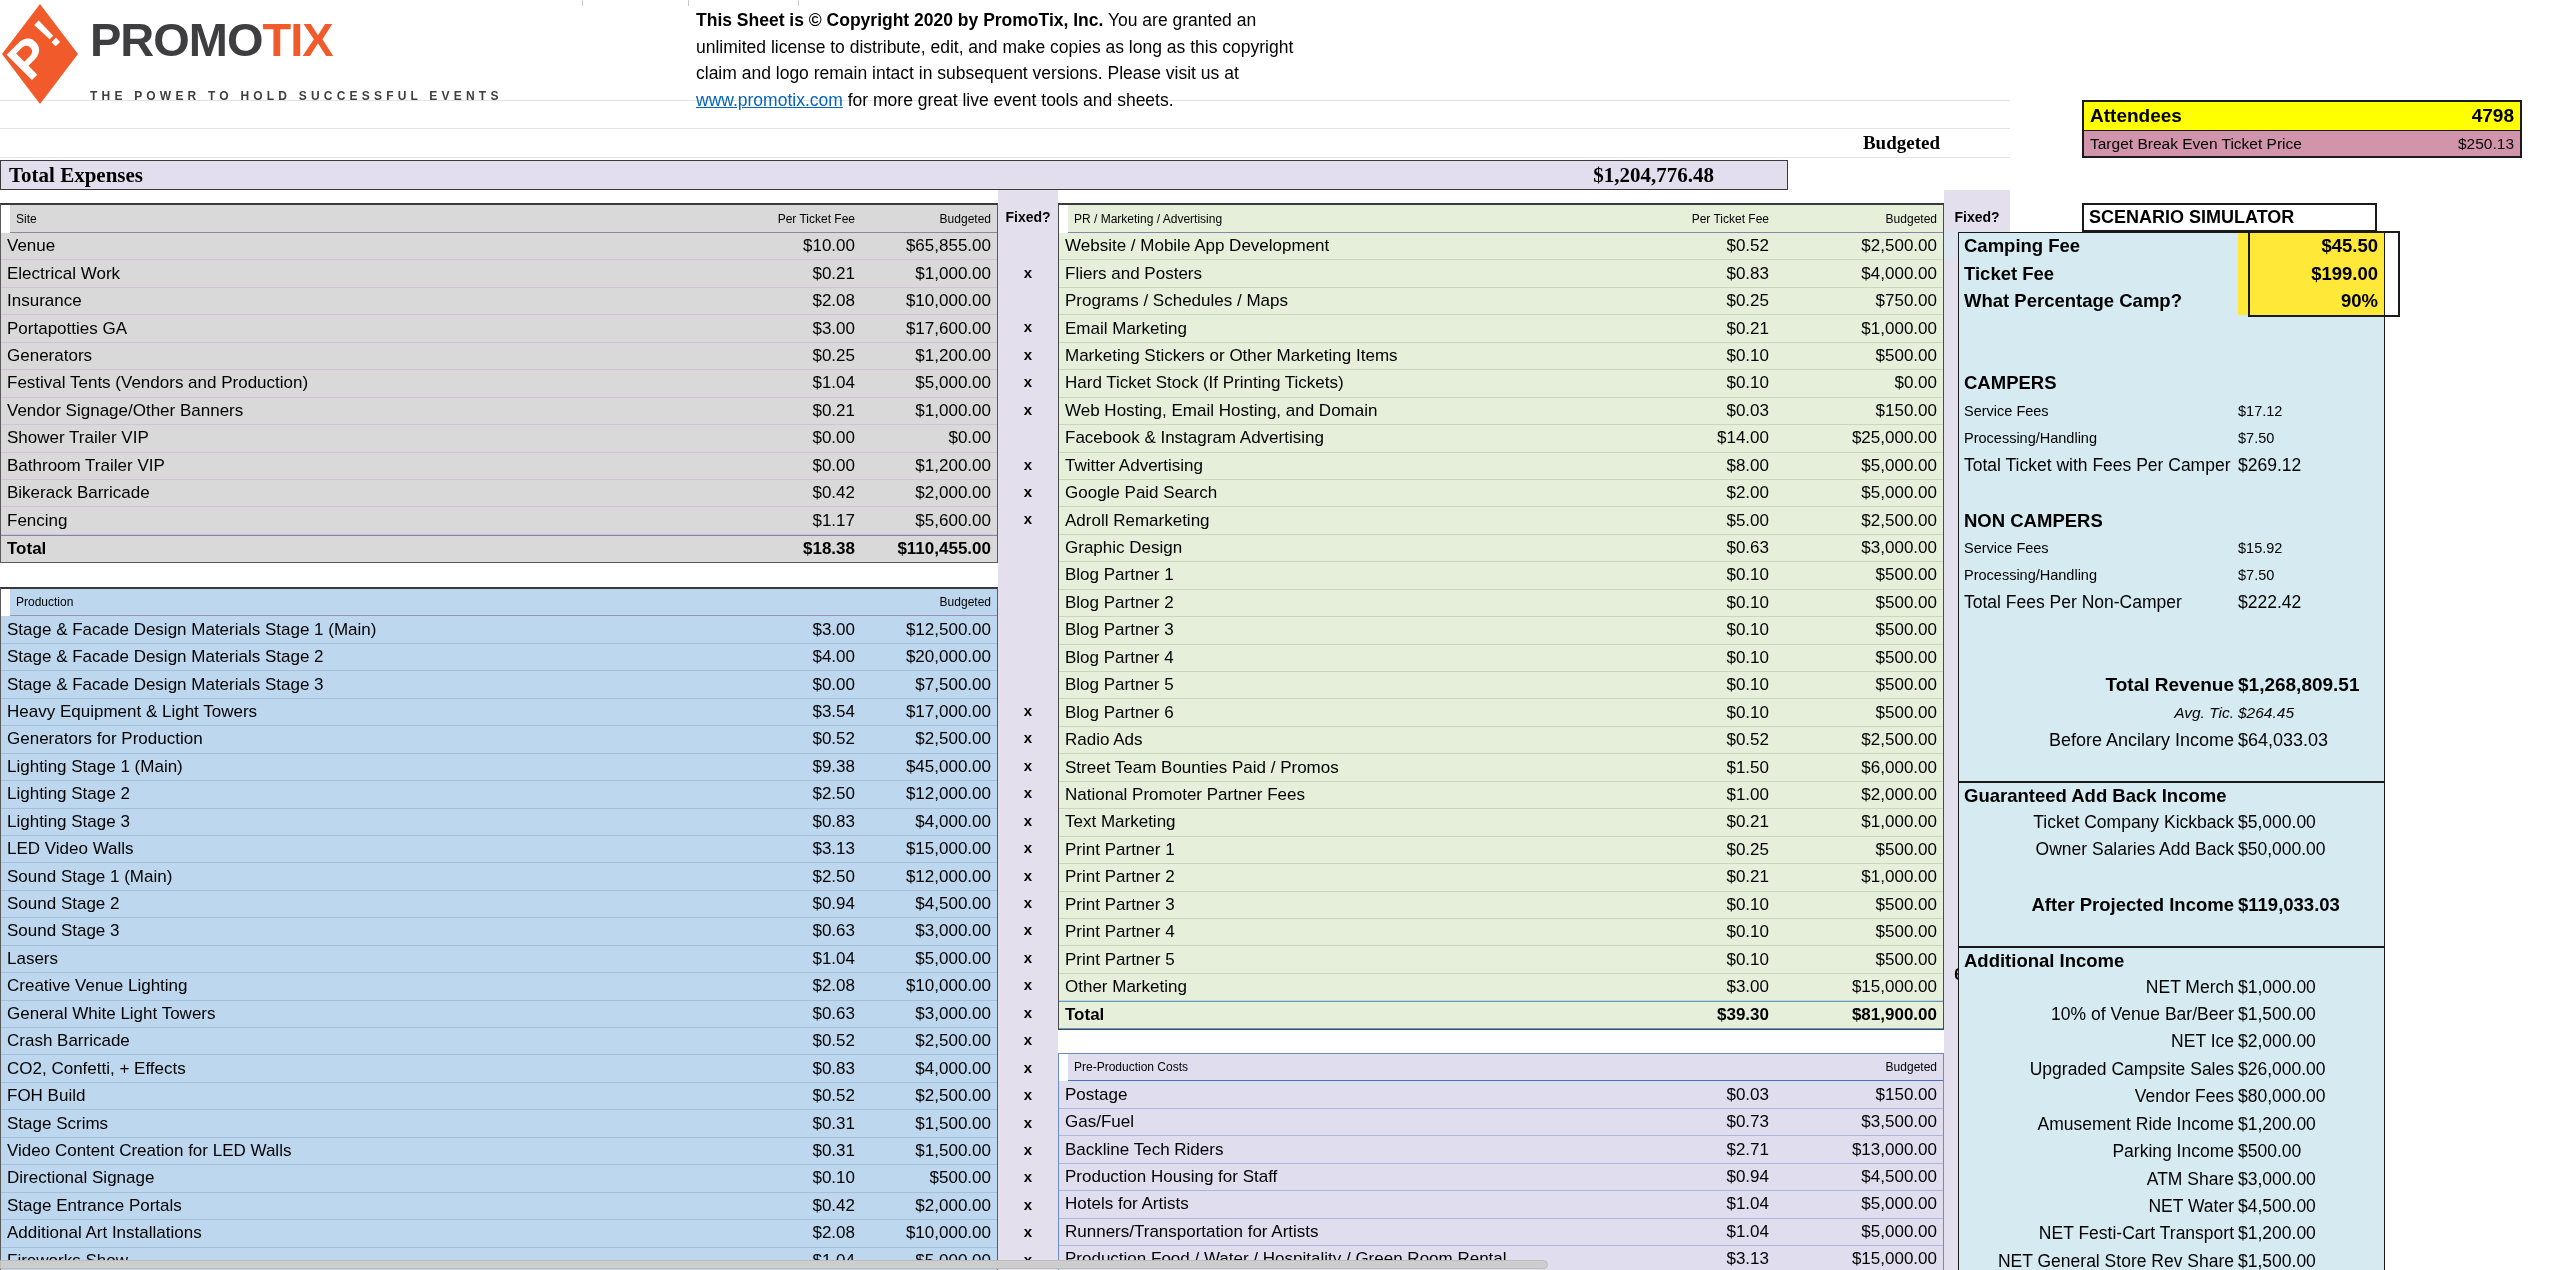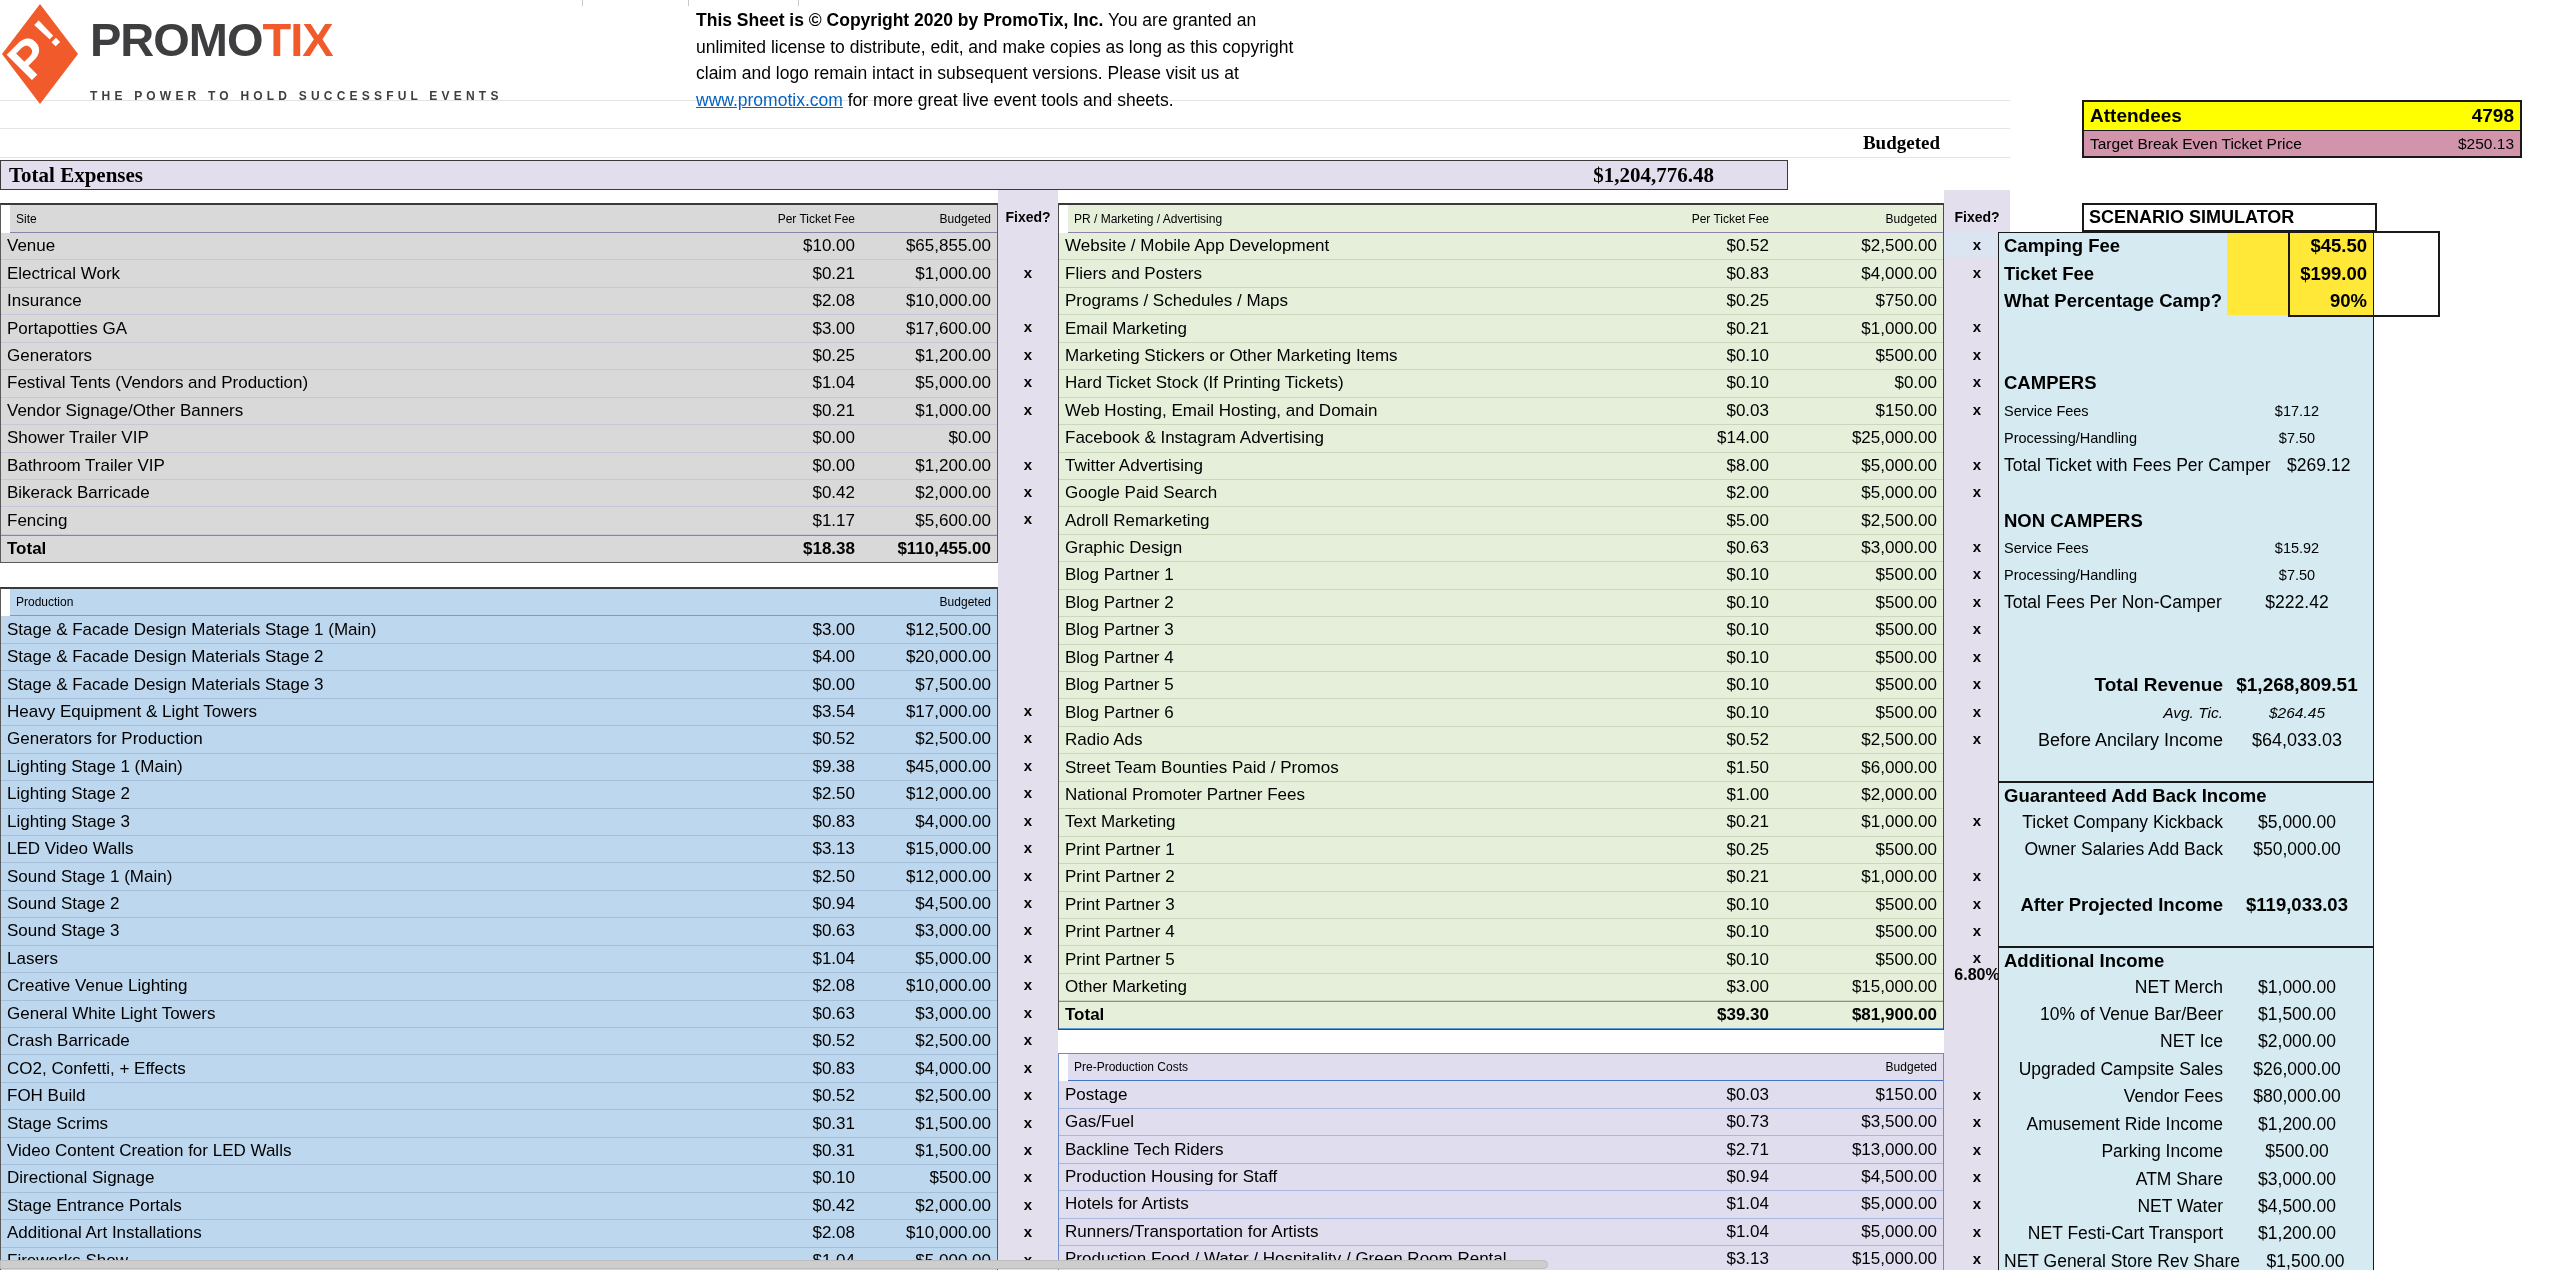--- a/index.html
+++ b/index.html
@@ -77,26 +77,26 @@
     font-weight:700; font-size:14px; }
   .fx-list { position:absolute; left:0; right:0; }
   .fx-cell { height:27.45px; display:flex; align-items:center; justify-content:center; font-weight:700; font-size:15px; }
   .fx-right .fx-list-pr .fx-cell:first-child { background:#dbe5f1; }
   .fx-pct { position:absolute; left:0; right:0; height:27.45px; display:flex; align-items:center; justify-content:center;
     font-weight:700; font-size:16px; }
 
   
   .sim-title-box { position:absolute; left:2082px; top:203px; width:295px; height:29px; background:#fff;
     border:2px solid #1a1a1a; display:flex; align-items:center; padding-left:5px; font-weight:700; font-size:18px; }
-  .sim-body { position:absolute; left:1998px; top:231.5px; width:376px; height:1038.5px; background:#d5eaf1;
+  .sim-body { position:absolute; left:1958px; top:231.5px; width:427px; height:1038.5px; background:#d5eaf1;
     border-left:1.5px solid #1a1a1a; border-right:1.5px solid #1a1a1a; border-top:1.5px solid #1a1a1a; }
   .sim-input-outline { position:absolute; left:289px; top:-2px; width:152px; height:86px; border:2px solid #1a1a1a; pointer-events:none; }
   .sim-row { display:flex; align-items:center; height:27.45px; font-size:17.5px; }
   .sim-label { flex:1; padding-left:5px; white-space:nowrap; }
-  .sim-val { width:146px; text-align:center; padding-right:6px; white-space:nowrap; }
+  .sim-val { width:146px; text-align:left; padding-right:6px; white-space:nowrap; }
   .sim-row[data-variant="input"] { font-weight:700; font-size:18.5px; }
   .sim-row[data-variant="input"] .sim-val { background:#ffe838; height:100%; display:flex; align-items:center; justify-content:flex-end; }
   .sim-row[data-variant="section"] .sim-label,
   .sim-row[data-variant="section-border"] .sim-label { font-weight:700; font-size:18.5px; }
   .sim-row[data-variant="section-border"] { border-top:2px solid #1a1a1a; }
   .sim-row[data-variant="small"] { font-size:14.5px; }
   .sim-row[data-variant="normal"] { font-size:17.5px; }
   .sim-row[data-variant="rlabel"] .sim-label { text-align:right; padding-right:4px; }
   .sim-row[data-variant="rlabel-lg"] { font-size:18px; }
   .sim-row[data-variant="rlabel-lg"] .sim-label { text-align:right; padding-right:4px; }

